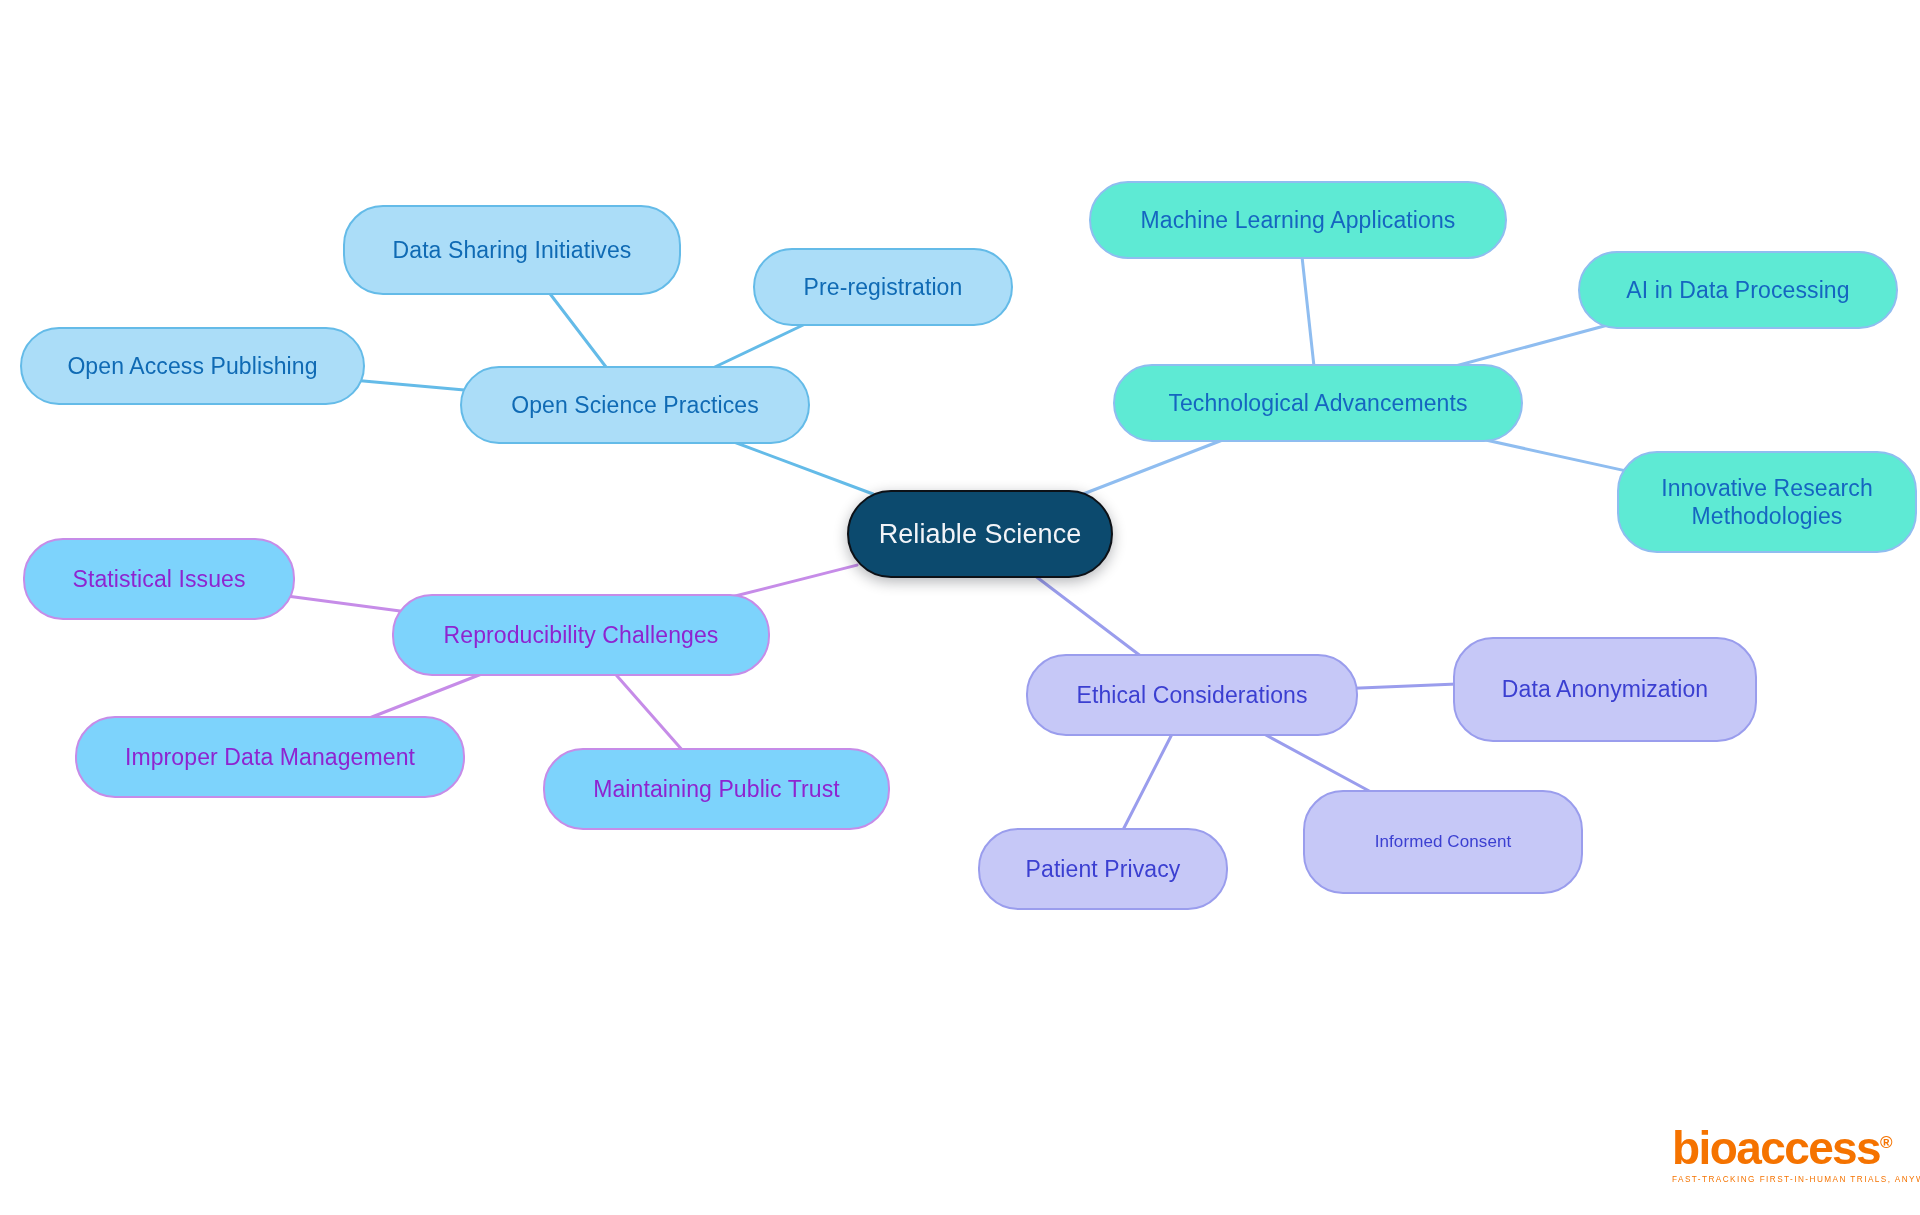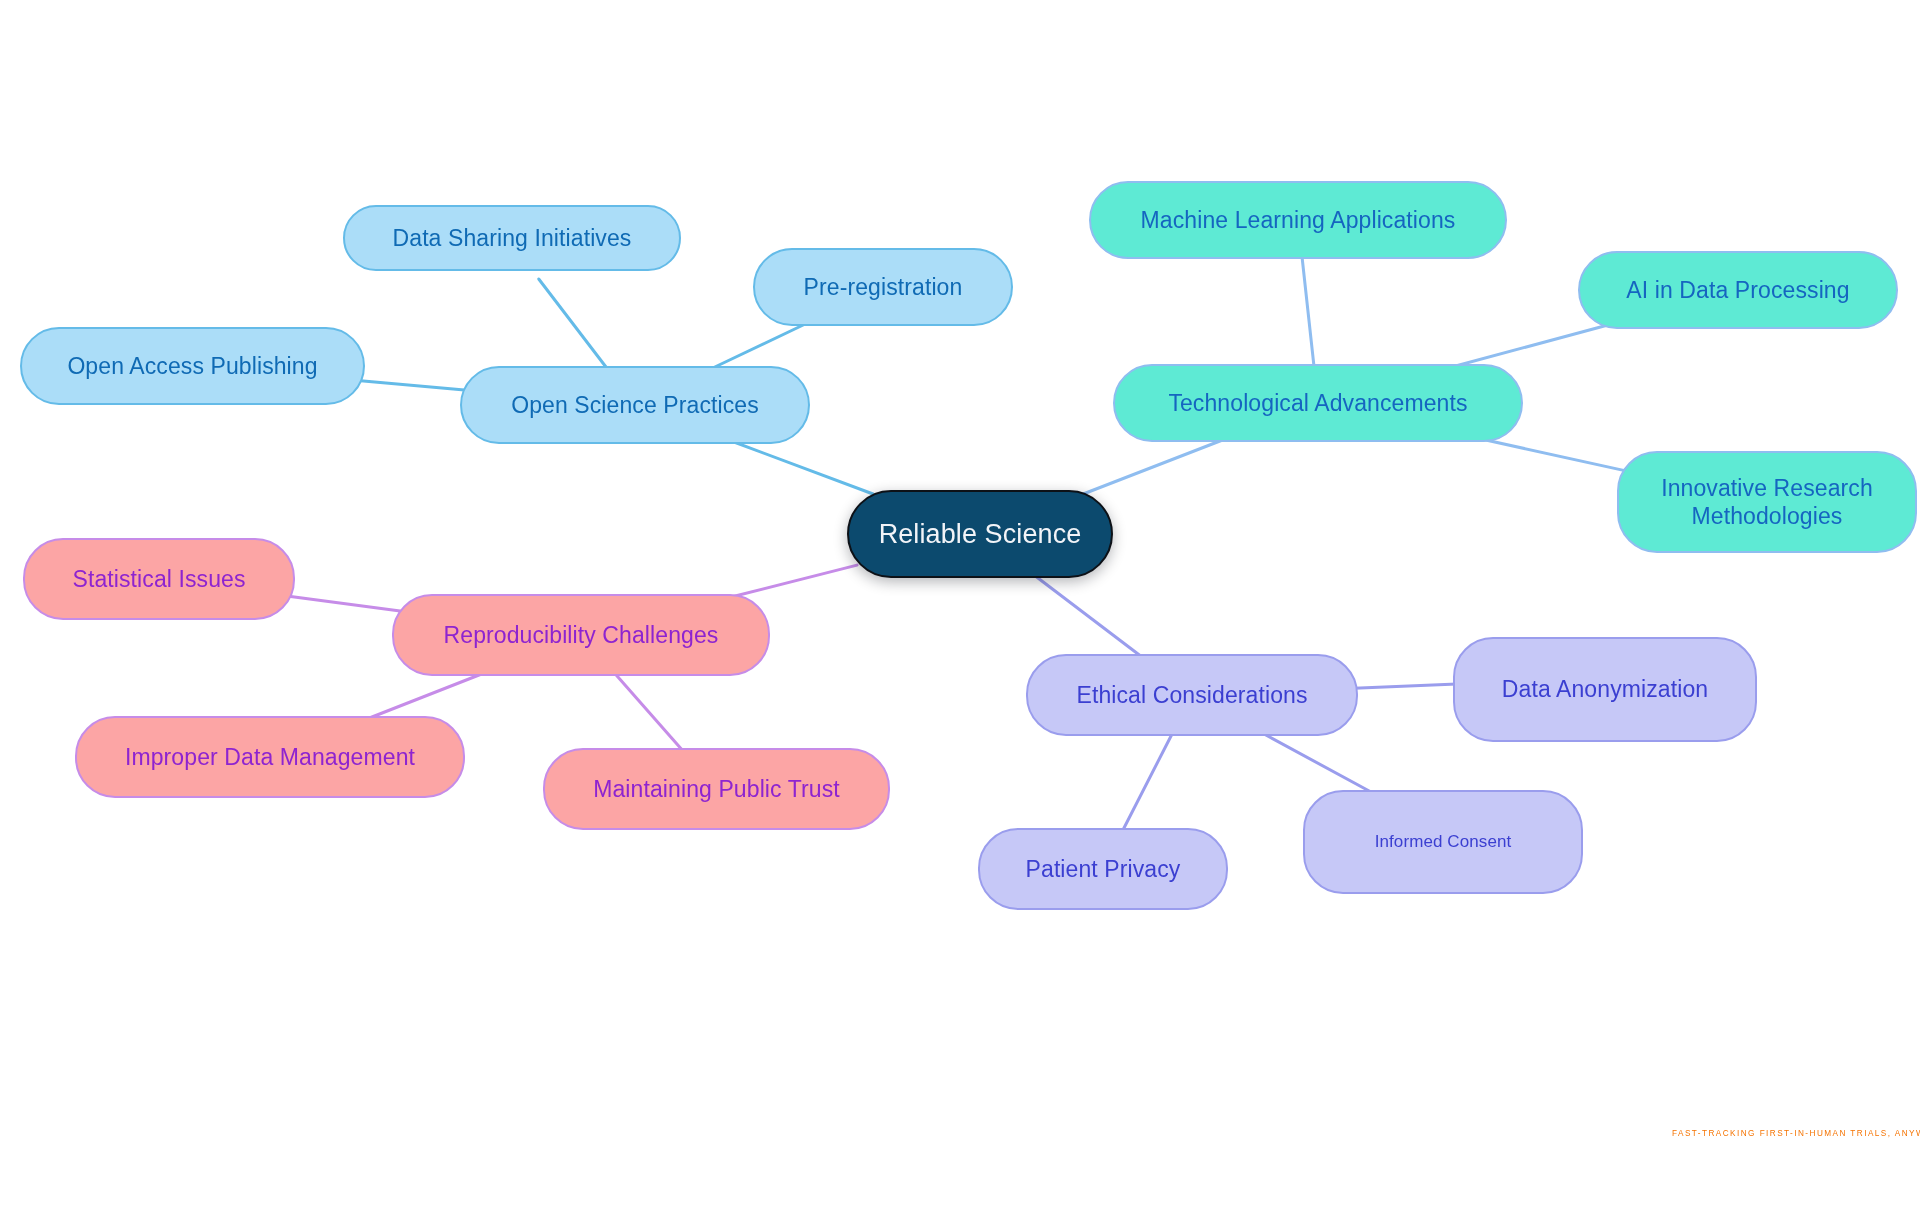--- a/index.html
+++ b/index.html
@@ -53,21 +53,21 @@
     background: #abddf8;
     border-color: #64bbe8;
     color: #0f6ab4;
   }
   .node.blue {
     background: #5eead4;
     border-color: #8fbdf0;
     color: #1565c0;
   }
   .node.purple {
-    background: #fca5a5;
+    background: #7dd3fc;
     border-color: #c68ce8;
     color: #8e24d0;
   }
   .node.indigo {
     background: #c6c8f7;
     border-color: #9a9ded;
     color: #3b3fd1;
   }
   .logo {
     position: absolute;
@@ -117,36 +117,39 @@
       <line x1="486.6803278688525" y1="672" x2="364.3196721311475" y2="720" stroke="#c68ce8" stroke-width="3" stroke-linecap="round"></line>
       <line x1="613.5551948051948" y1="672" x2="683.9448051948052" y2="752" stroke="#c68ce8" stroke-width="3" stroke-linecap="round"></line>
       <line x1="1032.670807453416" y1="574" x2="1143.27950310559" y2="658" stroke="#9a9ded" stroke-width="3" stroke-linecap="round"></line>
       <line x1="1348" y1="688.5786924939467" x2="1463" y2="683.8450363196126" stroke="#9a9ded" stroke-width="3" stroke-linecap="round"></line>
       <line x1="1260.2867647058824" y1="732" x2="1374.7132352941176" y2="794" stroke="#9a9ded" stroke-width="3" stroke-linecap="round"></line>
       <line x1="1173.0747126436781" y1="732" x2="1121.9252873563219" y2="832" stroke="#9a9ded" stroke-width="3" stroke-linecap="round"></line>
     </svg>
 
   <div id="nodes">
       <div class="node cyan" style="left: 460px; top: 366px; width: 350px; height: 78px; font-size: 23px;"><span>Open Science Practices</span></div>
-      <div class="node cyan" style="left: 343px; top: 205px; width: 338px; height: 66px; font-size: 23px;"><span>Data Sharing Initiatives</span></div>
+      <div class="node cyan" style="left: 343px; top: 205px; width: 338px; height: 90px; font-size: 23px;"><span>Data Sharing Initiatives</span></div>
       <div class="node cyan" style="left: 753px; top: 248px; width: 260px; height: 78px; font-size: 23px;"><span>Pre-registration</span></div>
       <div class="node cyan" style="left: 20px; top: 327px; width: 345px; height: 78px; font-size: 23px;"><span>Open Access Publishing</span></div>
       <div class="node blue" style="left: 1113px; top: 364px; width: 410px; height: 78px; font-size: 23px;"><span>Technological Advancements</span></div>
       <div class="node blue" style="left: 1089px; top: 181px; width: 418px; height: 78px; font-size: 23px;"><span>Machine Learning Applications</span></div>
       <div class="node blue" style="left: 1578px; top: 251px; width: 320px; height: 78px; font-size: 23px;"><span>AI in Data Processing</span></div>
       <div class="node blue" style="left: 1617px; top: 451px; width: 300px; height: 102px; font-size: 23px;"><span>Innovative Research
 Methodologies</span></div>
       <div class="node purple" style="left: 392px; top: 594px; width: 378px; height: 82px; font-size: 23px;"><span>Reproducibility Challenges</span></div>
       <div class="node purple" style="left: 23px; top: 538px; width: 272px; height: 82px; font-size: 23px;"><span>Statistical Issues</span></div>
       <div class="node purple" style="left: 75px; top: 716px; width: 390px; height: 82px; font-size: 23px;"><span>Improper Data Management</span></div>
       <div class="node purple" style="left: 543px; top: 748px; width: 347px; height: 82px; font-size: 23px;"><span>Maintaining Public Trust</span></div>
       <div class="node indigo" style="left: 1026px; top: 654px; width: 332px; height: 82px; font-size: 23px;"><span>Ethical Considerations</span></div>
       <div class="node indigo" style="left: 1453px; top: 637px; width: 304px; height: 105px; font-size: 23px;"><span>Data Anonymization</span></div>
       <div class="node indigo" style="left: 1303px; top: 790px; width: 280px; height: 104px; font-size: 17px;"><span>Informed Consent</span></div>
       <div class="node indigo" style="left: 978px; top: 828px; width: 250px; height: 82px; font-size: 23px;"><span>Patient Privacy</span></div>
       <div class="node root" style="left: 847px; top: 490px; width: 266px; height: 88px; font-size: 27px;"><span>Reliable Science</span></div>
     </div>
 
   <div class="logo" style="left: 1672px; top: 1125px;">
+    <div class="logo-word">
+      <span>bioaccess</span><span class="logo-reg">®</span>
+    </div>
     <div class="logo-tag">FAST-TRACKING FIRST-IN-HUMAN TRIALS, ANYWHERE</div>
   </div>
 
 </div>
 
 </body></html>

